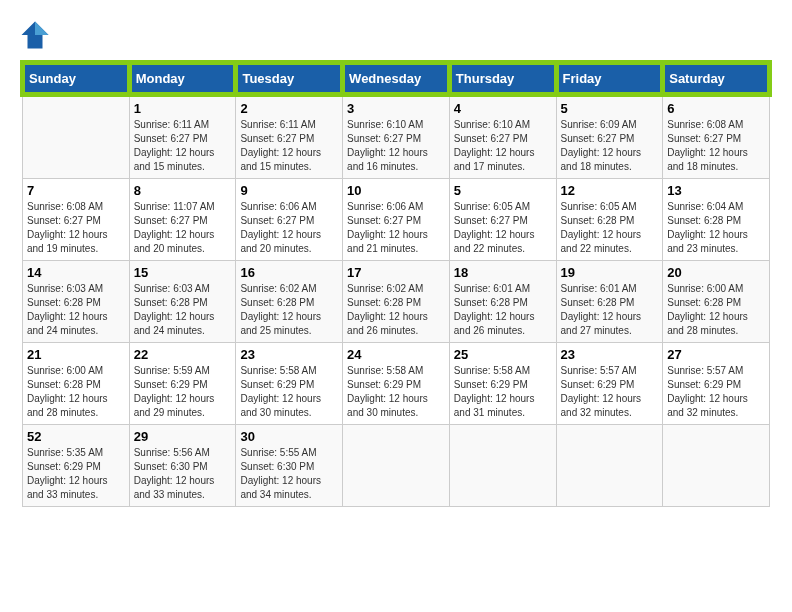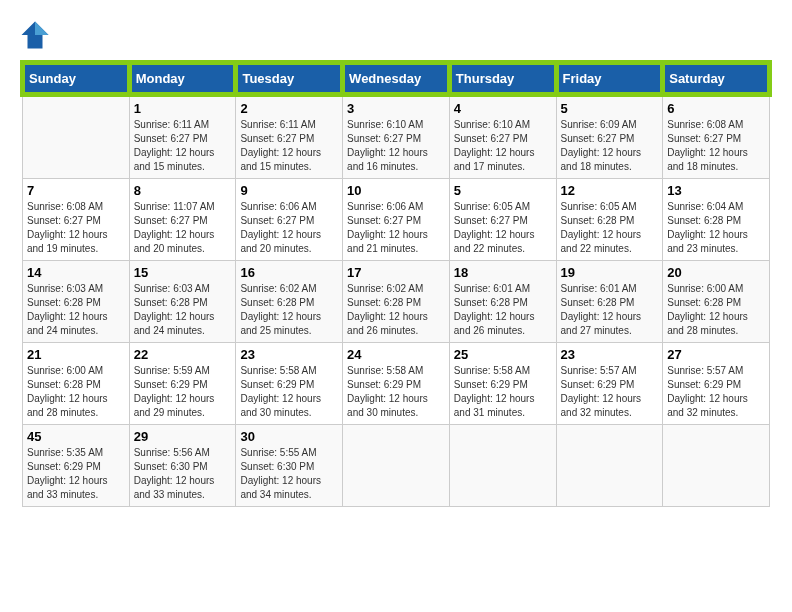--- a/index.html
+++ b/index.html
@@ -320,21 +320,21 @@
         <td>
           <span class="day-number">27</span>
           <div class="day-info">Sunrise: 5:57 AM
 Sunset: 6:29 PM
 Daylight: 12 hours
 and 32 minutes.</div>
         </td>
       </tr>
       <tr>
         <td>
-          <span class="day-number">45</span>
+          <span class="day-number">52</span>
           <div class="day-info">Sunrise: 5:35 AM
 Sunset: 6:29 PM
 Daylight: 12 hours
 and 33 minutes.</div>
         </td>
         <td>
           <span class="day-number">29</span>
           <div class="day-info">Sunrise: 5:56 AM
 Sunset: 6:30 PM
 Daylight: 12 hours

